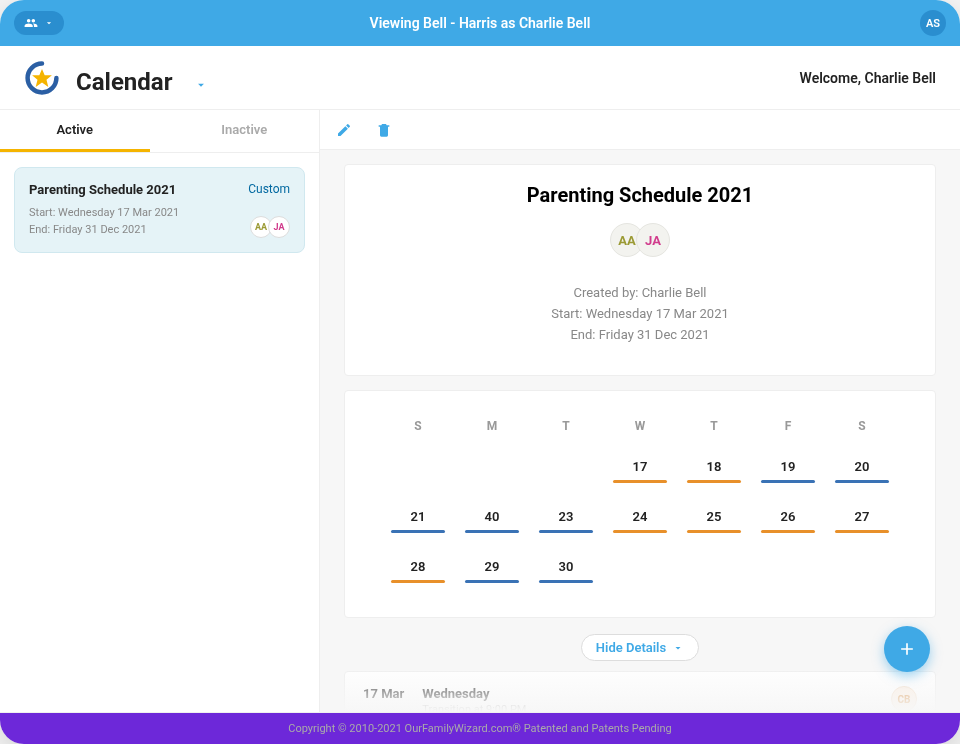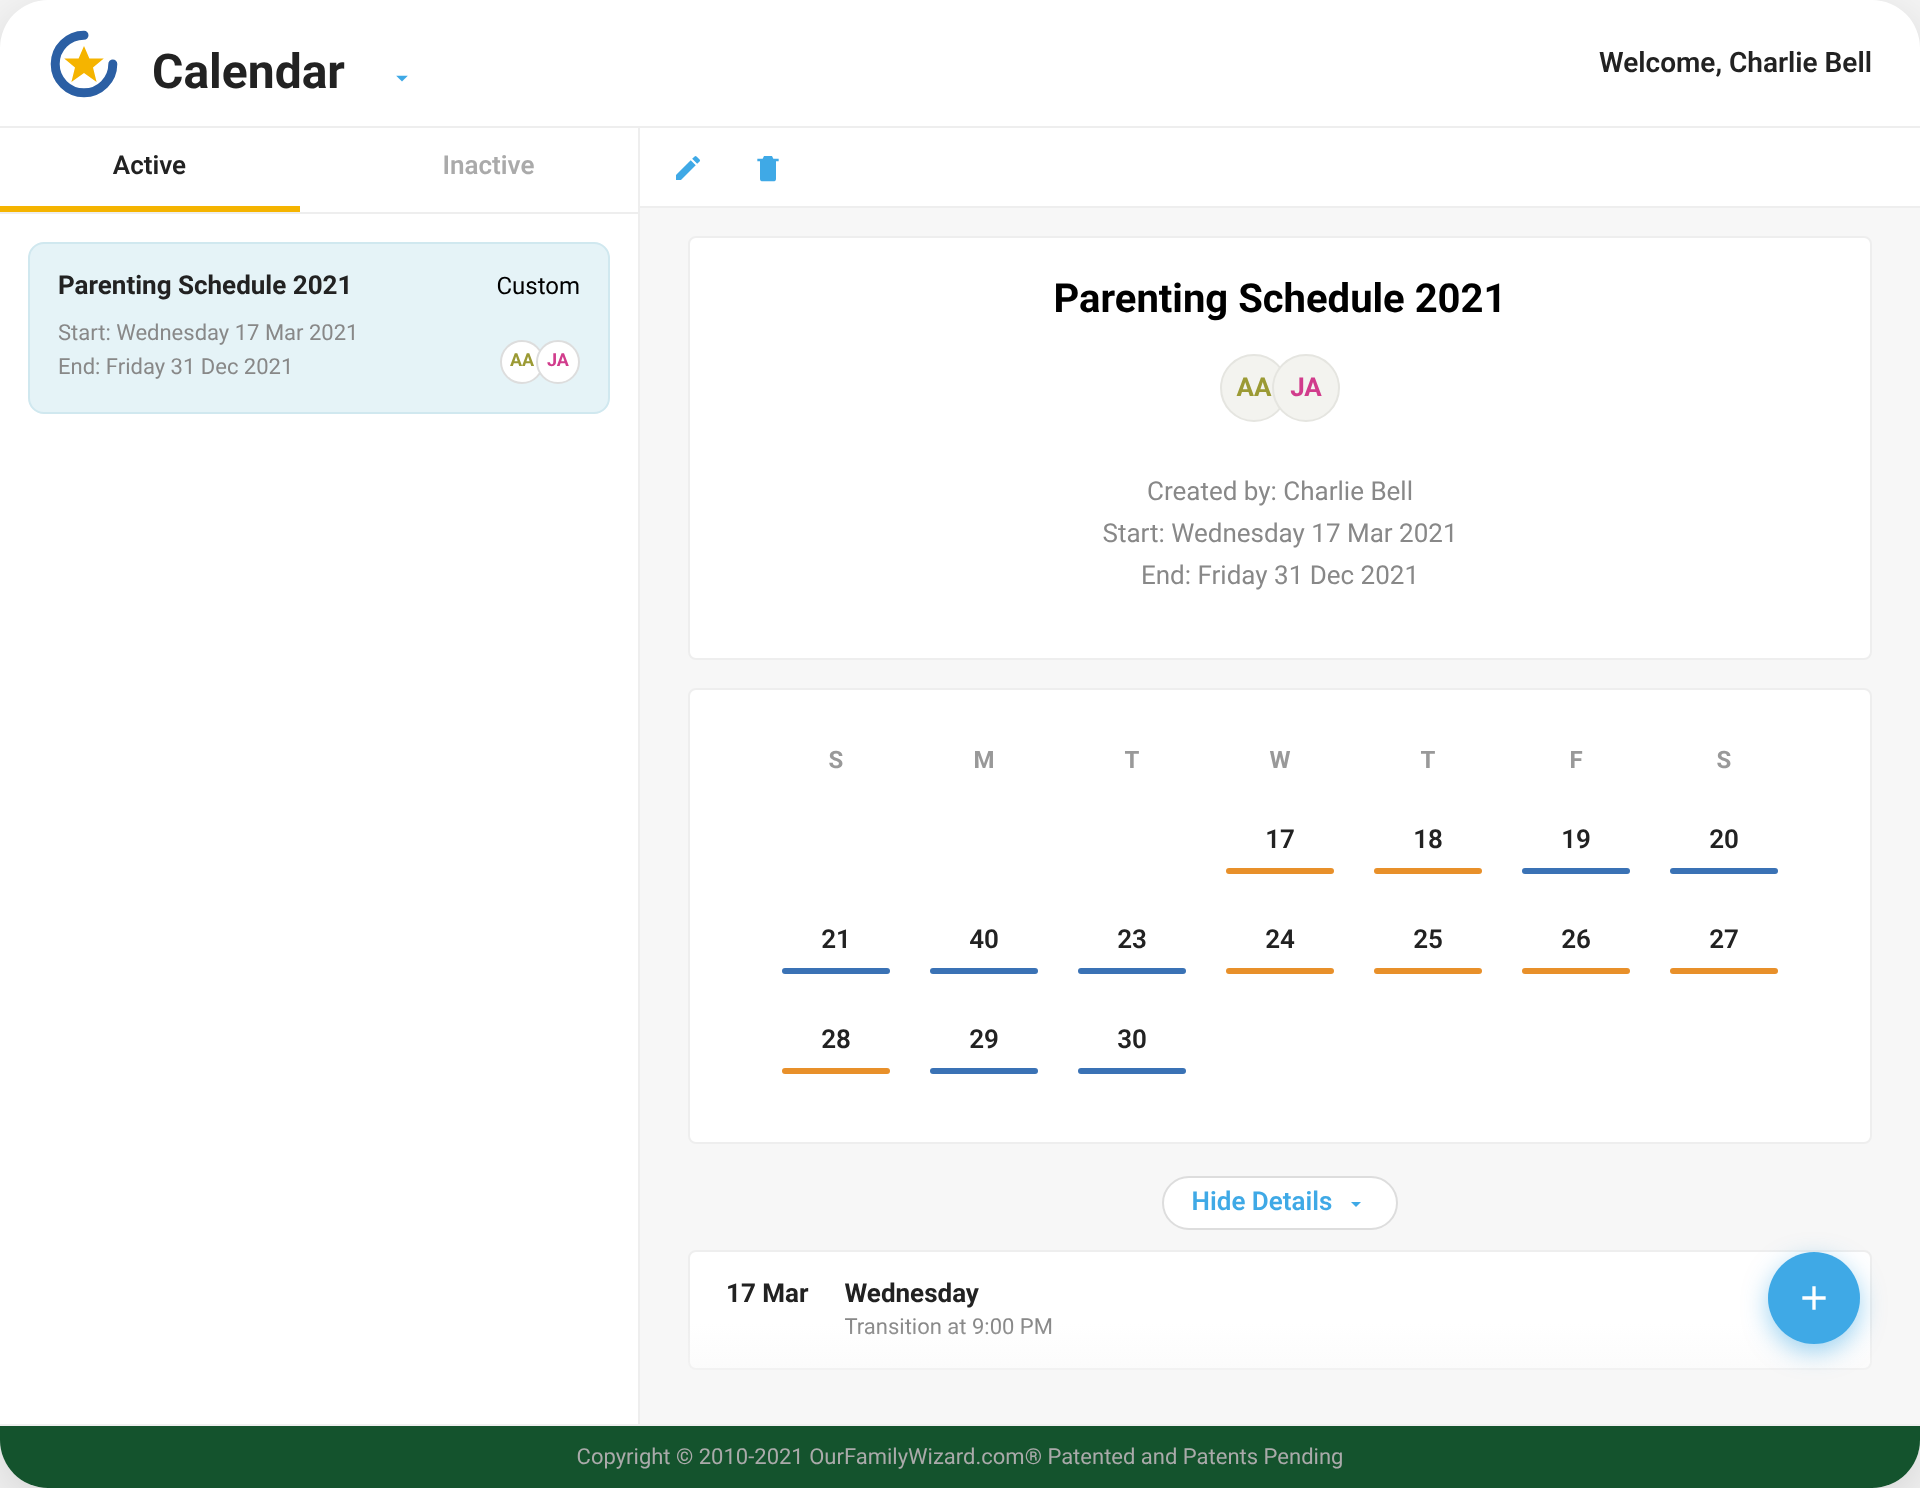--- a/index.html
+++ b/index.html
@@ -122,21 +122,21 @@
     background: #e5f3f7;
     border: 1px solid #d0e8ef;
     border-radius: 8px;
   }
   .schedule-card-top {
     display: flex;
     justify-content: space-between;
     margin-bottom: 8px;
   }
   .sc-title { font-size: 13px; font-weight: 700; color: #222; }
-  .sc-type { font-size: 12px; color: #000000; }
+  .sc-type { font-size: 12px; color: #0369a1; }
   .sc-dates { font-size: 11px; color: #888; line-height: 1.5; }
   .sc-row2 { display: flex; justify-content: space-between; align-items: flex-end; margin-top: 4px; }
   .sc-badges { display: flex; }
   .mini-badge {
     width: 22px; height: 22px; border-radius: 50%;
     background: #fff; border: 1px solid #ddd;
     font-size: 9px; font-weight: 700;
     display: flex; align-items: center; justify-content: center;
     margin-left: -4px;
   }
@@ -250,38 +250,52 @@
     cursor: pointer;
     color: #fff;
     z-index: 20;
   }
   .fab svg { width: 20px; height: 20px; fill: #fff; }
 
   .footer {
     height: 32px;
     display: flex; align-items: center; justify-content: center;
     font-size: 11px; color: #aaa;
-    background: #14532d;
+    background: #6d28d9;
     border-top: 1px solid #f0f0f0;
   }
 
   .fade-bottom {
     position: absolute;
     bottom: 0; left:0; right:0;
     height: 50px;
     background: linear-gradient(to bottom, rgba(247,247,247,0), rgba(247,247,247,1));
     pointer-events: none;
     z-index: 5;
   }
 </style>
 </head>
 <body>
 
 <div class="window">
 
+  <div class="topbar">
+    <div class="topbar-left">
+      <div class="people-dropdown">
+        <svg width="14" height="14" viewBox="0 0 24 24">
+            <path d="M16 11c1.66 0 3-1.34 3-3s-1.34-3-3-3-3 1.34-3 3 1.34 3 3 3zm-8 0c1.66 0 3-1.34 3-3S9.66 5 8 5 5 6.34 5 8s1.34 3 3 3zm0 2c-2.33 0-7 1.17-7 3.5V19h14v-2.5C15 14.17 10.33 13 8 13zm8 0c-.29 0-.62.02-.97.05 1.16.84 1.97 1.97 1.97 3.45V19h6v-2.5c0-2.33-4.67-3.5-7-3.5z"></path>
+          </svg>
+        <svg width="10" height="10" viewBox="0 0 24 24">
+            <path d="M7 10l5 5 5-5z"></path>
+          </svg>
+      </div>
+    </div>
+    <div class="topbar-title">Viewing Bell - Harris as Charlie Bell</div>
+    <div class="topbar-avatar">AS</div>
+  </div>
 
   <div class="header">
     <div class="logo-wrap">
       <div class="logo-icon">
         <svg viewBox="0 0 40 40" width="36" height="36">
           <path d="M20 4 A16 16 0 1 0 36 20" fill="none" stroke="#2b5fa4" stroke-width="5" stroke-linecap="round"></path>
           <polygon points="20,10 23,17 31,17 25,22 27,30 20,25 13,30 15,22 9,17 17,17" fill="#f5b400"></polygon>
         </svg>
       </div>
       <span class="page-title">Calendar</span>

